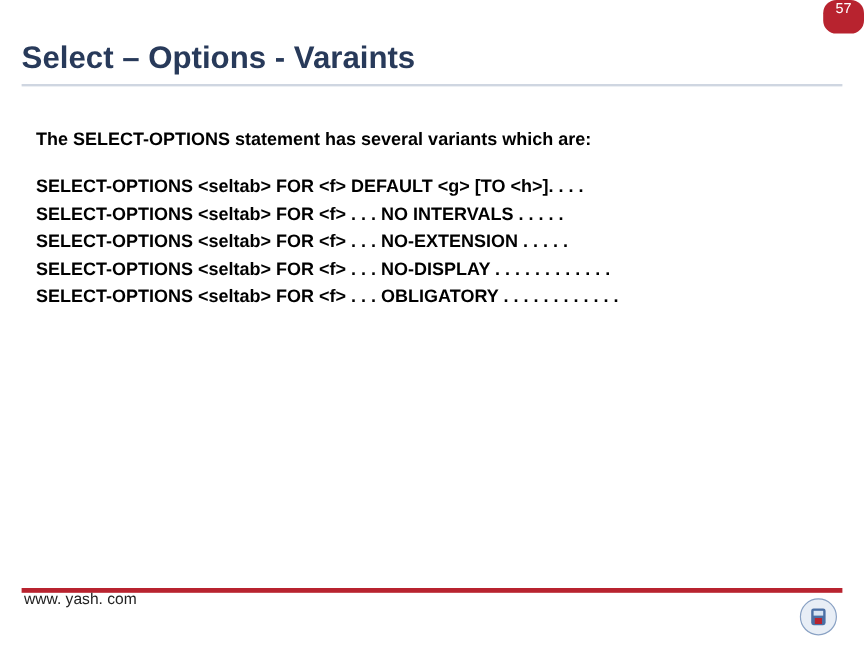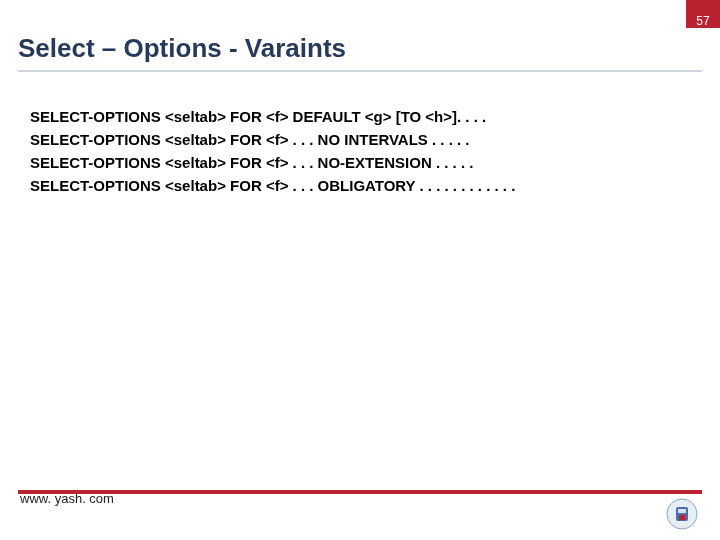--- a/index.html
+++ b/index.html
@@ -15,22 +15,23 @@
   .page-badge {
     position: absolute;
     top: 0;
     right: 0;
     width: 34px;
     height: 28px;
     background: #b8232f;
     color: #ffffff;
     font-size: 12px;
     display: flex;
-    align-items: flex-end;
+    align-items: flex-start;
     justify-content: center;
+    border-radius: 11px;
   }
   .title-wrap {
     padding: 18px 18px 2px 18px;
   }
   .title {
     font-size: 26px;
     font-weight: bold;
     color: #283a5a;
     margin-top: 15px;
   }
@@ -92,24 +93,26 @@
 <div class="page-badge">
   <span>57</span>
 </div>
 
 <div class="title-wrap">
   <div class="title">Select – Options - Varaints</div>
 </div>
 <div class="title-underline"></div>
 
 <div class="content">
+  <div class="intro">The SELECT-OPTIONS statement has several variants which are:</div>
   <div class="variant-list">
     <div class="variant">SELECT-OPTIONS &lt;seltab&gt; FOR &lt;f&gt; DEFAULT &lt;g&gt; [TO &lt;h&gt;]. . . .</div>
     <div class="variant">SELECT-OPTIONS &lt;seltab&gt; FOR &lt;f&gt; . . . NO INTERVALS . . . . .</div>
     <div class="variant">SELECT-OPTIONS &lt;seltab&gt; FOR &lt;f&gt; . . . NO-EXTENSION . . . . .</div>
+    <div class="variant">SELECT-OPTIONS &lt;seltab&gt; FOR &lt;f&gt; . . . NO-DISPLAY . . . . . . . . . . . .</div>
     <div class="variant">SELECT-OPTIONS &lt;seltab&gt; FOR &lt;f&gt; . . . OBLIGATORY . . . . . . . . . . . .</div>
   </div>
 </div>
 
 <div class="footer-line"></div>
 <div class="footer-url">www. yash. com</div>
 <div class="footer-logo">
   <svg viewBox="0 0 32 32">
     <circle cx="16" cy="16" r="15" fill="#e8eef6" stroke="#8aa2c4" stroke-width="1"></circle>
     <rect x="10" y="9" width="12" height="14" rx="2" fill="#4a6fa5"></rect>

